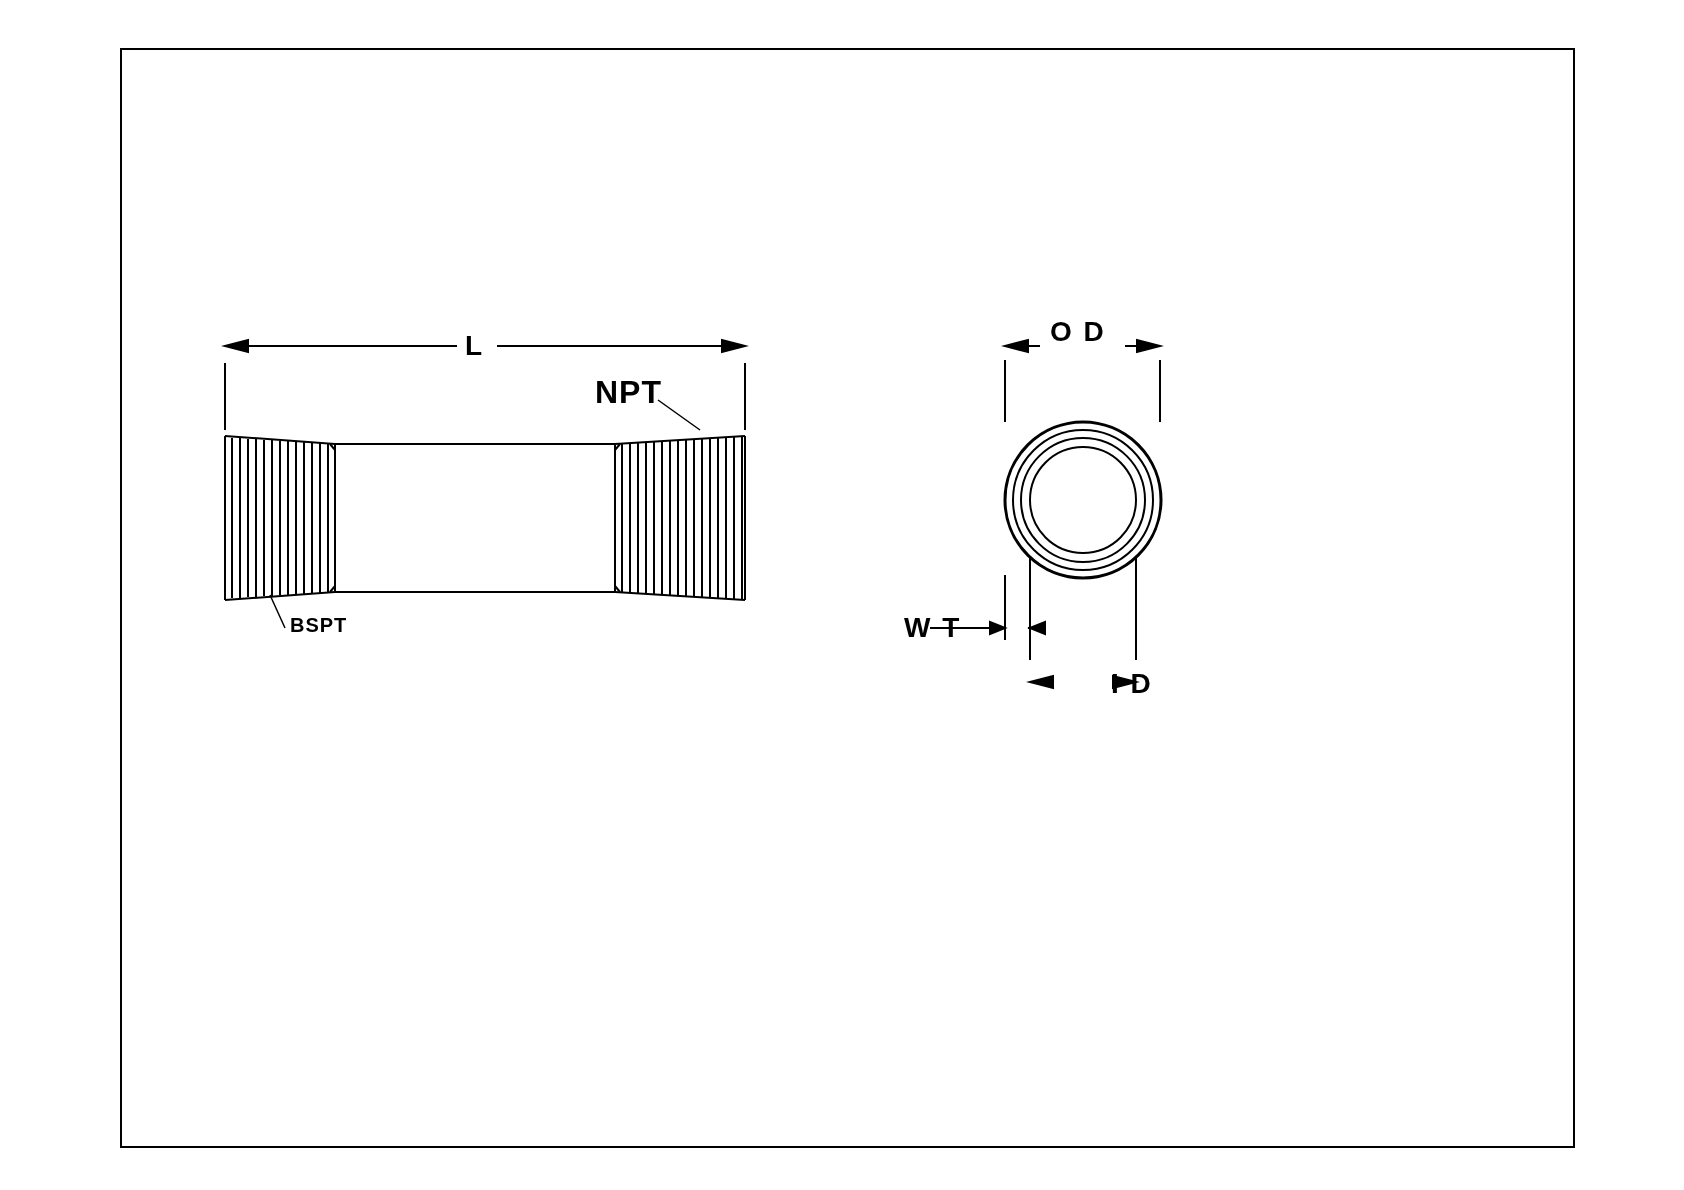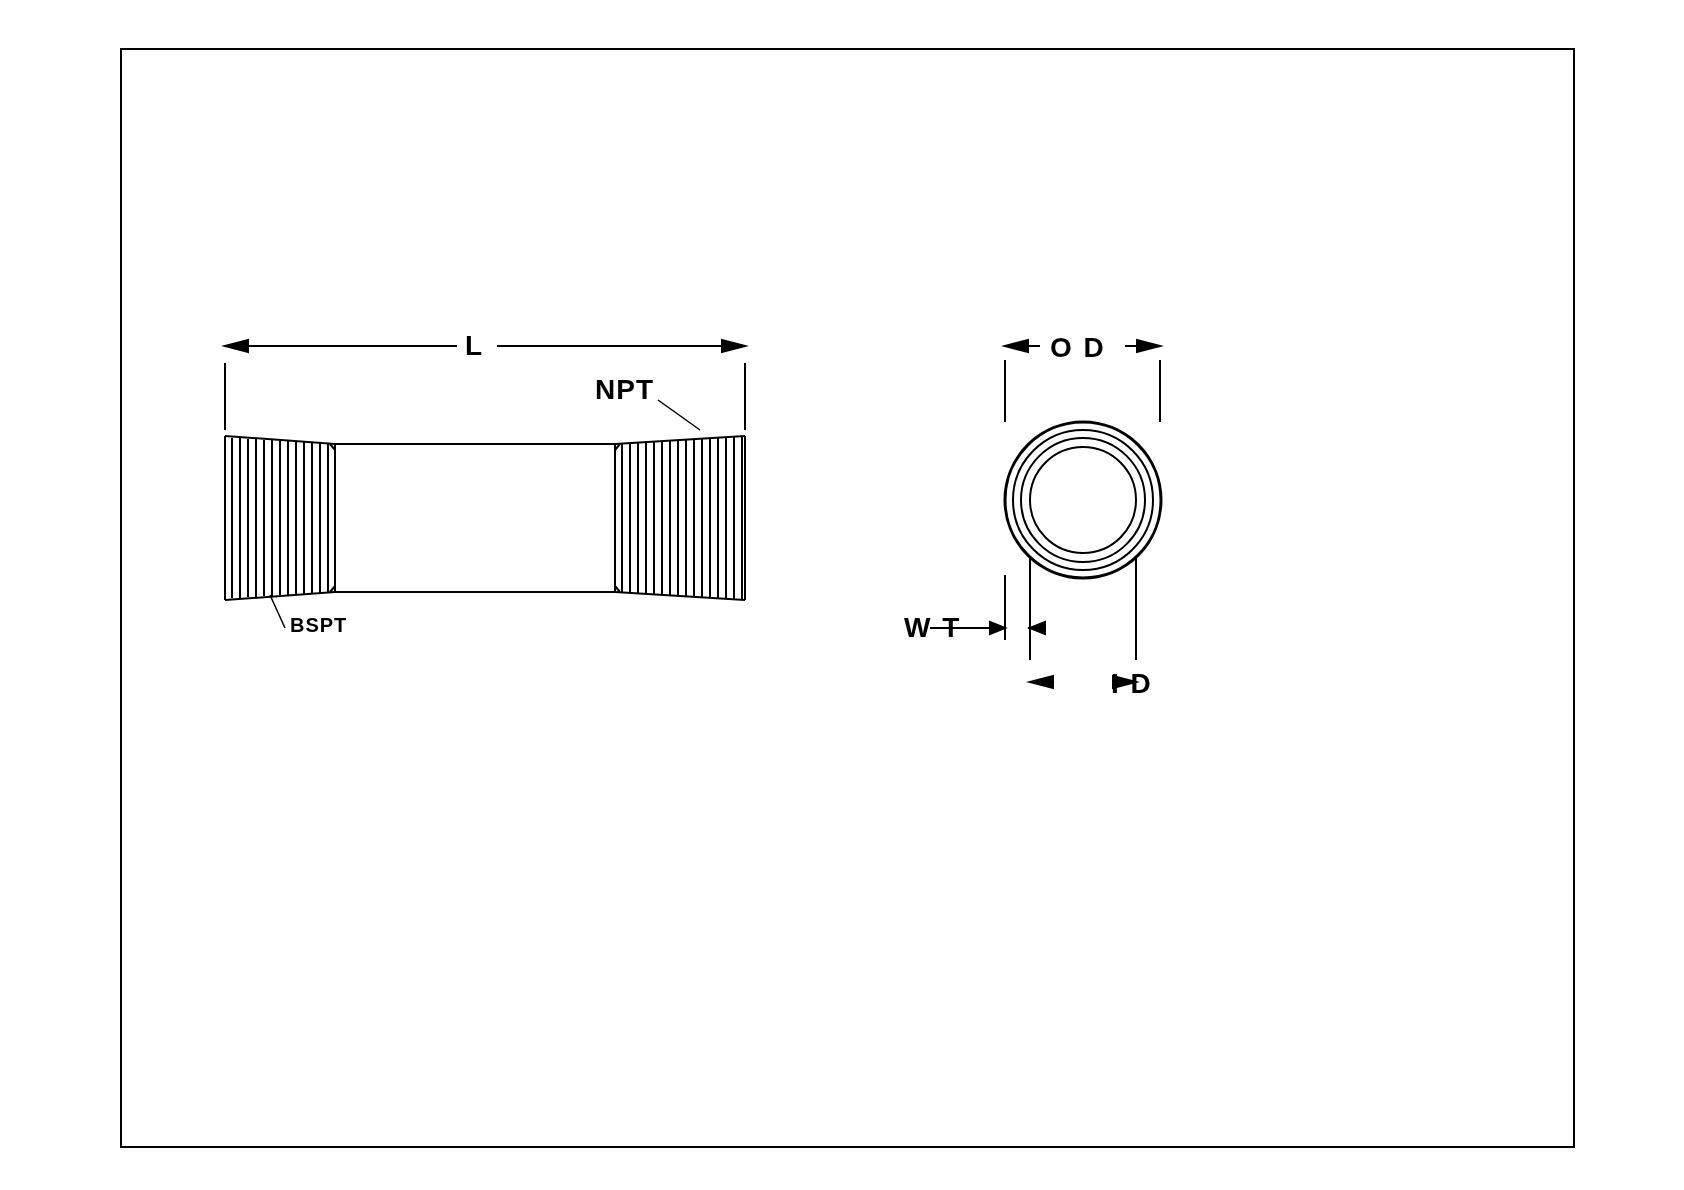--- a/index.html
+++ b/index.html
@@ -106,19 +106,19 @@
       <polygon points="1005,628 990,622 990,634" fill="#000"></polygon>
       <line x1="1033" y1="628" x2="1028" y2="628"></line>
       <polygon points="1030,628 1045,622 1045,634" fill="#000"></polygon>
 
       <line x1="930" y1="628" x2="970" y2="628"></line>
 
     </g>
   </svg>
 
   <div class="lbl" style="left:465px;top:330px">L</div>
-  <div class="lbl" style="left:595px;top:374px;font-size:28px;letter-spacing:1px">NPT</div>
+  <div class="lbl" style="left:595px;top:374px;font-size:32px;letter-spacing:1px">NPT</div>
   <div class="lbl" style="left:290px;top:614px;font-size:20px;letter-spacing:1px">BSPT</div>
-  <div class="lbl" style="left:1050px;top:332px">O D</div>
+  <div class="lbl" style="left:1050px;top:316px">O D</div>
   <div class="lbl" style="left:1111px;top:668px">I D</div>
   <div class="lbl" style="left:904px;top:612px">W T</div>
 
 </div>
 
 </body></html>

